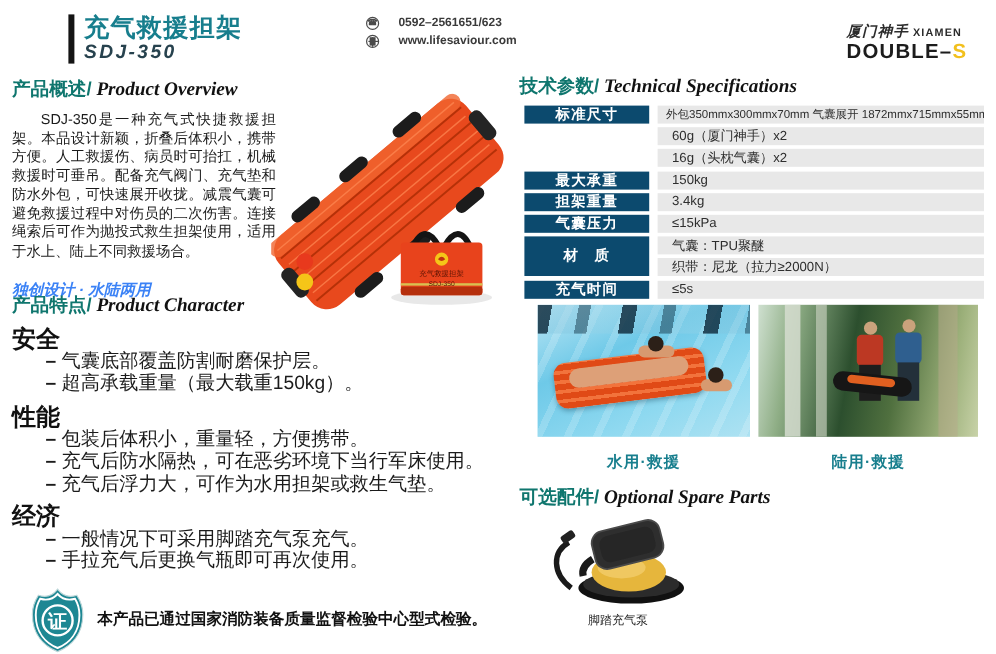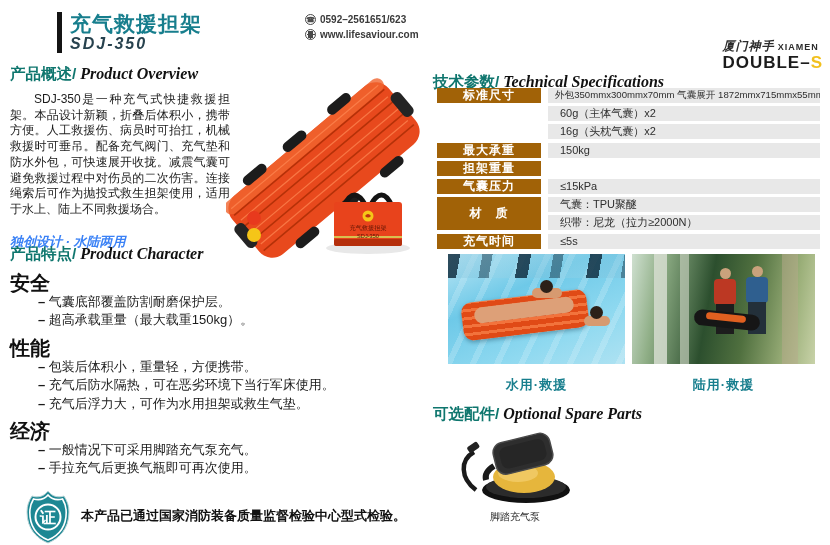--- a/index.html
+++ b/index.html
@@ -5,28 +5,28 @@
   * { margin:0; padding:0; box-sizing:border-box; }
   html,body { background:#fff; }
   body { font-family:"Liberation Sans", sans-serif; }
   .page { position:relative; width:830px; height:545px; background:#fff; overflow:hidden; }
 
   
   .title-block { position:absolute; left:57px; top:12px; border-left:5px solid #141414; padding:1px 0 1px 8px; }
   .main-title { font-size:21px; font-weight:bold; color:#177e8d; letter-spacing:1px; line-height:22px; }
   .model { font-size:16px; font-weight:bold; font-style:italic; color:#27424e; letter-spacing:2px; line-height:17px; }
   .contact { position:absolute; left:305px; top:13px; font-size:10px; color:#3a3a3a; }
-  .contact-row { display:flex; align-items:center; gap:4px; height:13px; margin-bottom:2px; font-weight:bold;text-align:center; }
+  .contact-row { display:flex; align-items:center; gap:16px; height:13px; margin-bottom:2px; font-weight:bold;text-align:center; }
   .icon-circle { width:11px; height:11px; border:1px solid #4a4a4a; border-radius:50%; display:inline-flex; align-items:center; justify-content:center; font-size:7px; line-height:1; color:#4a4a4a; flex:0 0 auto; }
   .globe { width:11px; height:11px; border:1px solid #4a4a4a; border-radius:50%; flex:0 0 auto;
            background: linear-gradient(#4a4a4a,#4a4a4a) center/8px 1px no-repeat,
                        linear-gradient(90deg,#4a4a4a,#4a4a4a) center/1px 8px no-repeat,
                        linear-gradient(#4a4a4a,#4a4a4a) center/5px 7px no-repeat;
            background-blend-mode:normal; }
-  .brand { position:absolute; right:7px; top:20px; text-align:left;margin-top:20px; }
+  .brand { position:absolute; right:24px; top:20px; text-align:left; }
   .brand-line1 { font-size:12px; color:#2c2c2c; line-height:13px; }
   .brand-cn { font-family:"Liberation Serif", serif; font-style:italic; font-weight:bold; letter-spacing:1px; }
   .brand-city { font-size:9px; font-weight:bold; letter-spacing:1px; }
   .brand-line2 { font-size:17px; font-weight:900; color:#1c1c1c; letter-spacing:1px; line-height:18px; }
   .brand-accent { color:#f2c01d; }
 
   
   .sec-h { white-space:nowrap; }
   .h-cn { font-size:15.5px; font-weight:bold; color:#0f766e; }
   .h-en { font-family:"Liberation Serif", serif; font-style:italic; font-weight:bold; font-size:16px; color:#111; }
@@ -34,31 +34,31 @@
   
   .overview-h { position:absolute; left:10px; top:64px; }
   .overview-par { position:absolute; left:10px; top:92px; width:220px; font-size:12px; line-height:15.7px; text-align:justify; text-indent:2em; color:#1b1b1b; }
   .tagline { position:absolute; left:10px; top:233px; font-size:13px; font-weight:bold; font-style:italic; color:#3b82f6; }
   .product-art { position:absolute; left:226px; top:78px; }
 
   
   .character { position:absolute; left:10px; top:244px; width:420px; }
   .group { margin-top:8px; }
   .group-title { font-size:20px; font-weight:bold; color:#111; line-height:20px; }
-  .bullet { margin-left:28px; font-size:13px; color:#1b1b1b; line-height:18.4px; }
+  .bullet { margin-left:28px; font-size:16px; color:#1b1b1b; line-height:18.4px; }
   .bullet::before { content:"– "; font-weight:bold; }
   .cert { margin-top:10px; display:flex; align-items:center; gap:9px; margin-left:14px; }
   .cert-text { font-size:13px; font-weight:bold; color:#111; }
 
   
-  .specs-h { position:absolute; left:433px; top:72px; }
+  .specs-h { position:absolute; left:433px; top:62px; }
   .spec-table { position:absolute; left:437px; top:88px; width:383px; display:grid;
                 grid-template-columns:104px 1fr; column-gap:7px;
                 grid-template-rows:repeat(9,15px); row-gap:3.2px; }
-  .sl { grid-column:1; background:#a16207; color:#fff; font-size:12px; font-weight:bold;
+  .sl { grid-column:1; background:#0c4a6e; color:#fff; font-size:12px; font-weight:bold;
         display:flex; align-items:center; justify-content:center; letter-spacing:1px; }
   .sv { grid-column:2; background:#e8e8e8; color:#2e2e2e; font-size:11px;
         display:flex; align-items:center; padding-left:12px; white-space:nowrap; overflow:hidden; }
   .sv-small { font-size:9.6px; padding-left:7px; }
   .r1{grid-row:1} .r2{grid-row:2} .r3{grid-row:3} .r4{grid-row:4} .r5{grid-row:5}
   .r6{grid-row:6} .r7{grid-row:7} .r8{grid-row:8} .r9{grid-row:9}
   .r2-3{grid-row:2/4} .r7-8{grid-row:7/9}
 
   
   .photo { position:absolute; top:254px; height:110px; overflow:hidden; }
@@ -204,27 +204,28 @@
   </div>
 
   <div class="sec-h specs-h">
     <span class="h-cn">技术参数/</span><span class="h-en"> Technical Specifications</span>
   </div>
 
   <div class="spec-table">
     <div class="sl r1">标准尺寸</div>
     <div class="sv r1 sv-small">外包350mmx300mmx70mm  气囊展开 1872mmx715mmx55mm(+头枕75mm)</div>
 
-    <div class="sv r2">60g（主体气囊）x2</div>
+    <div class="sv r2">60g（厦门神手）x2</div>
     <div class="sv r3">16g（头枕气囊）x2</div>
 
     <div class="sl r4">最大承重</div>
     <div class="sv r4">150kg</div>
 
     <div class="sl r5">担架重量</div>
+    <div class="sv r5">3.4kg</div>
 
     <div class="sl r6">气囊压力</div>
     <div class="sv r6">≤15kPa</div>
 
     <div class="sl r7-8">材　质</div>
     <div class="sv r7">气囊：TPU聚醚</div>
     <div class="sv r8">织带：尼龙（拉力≥2000N）</div>
 
     <div class="sl r9">充气时间</div>
     <div class="sv r9">≤5s</div>

